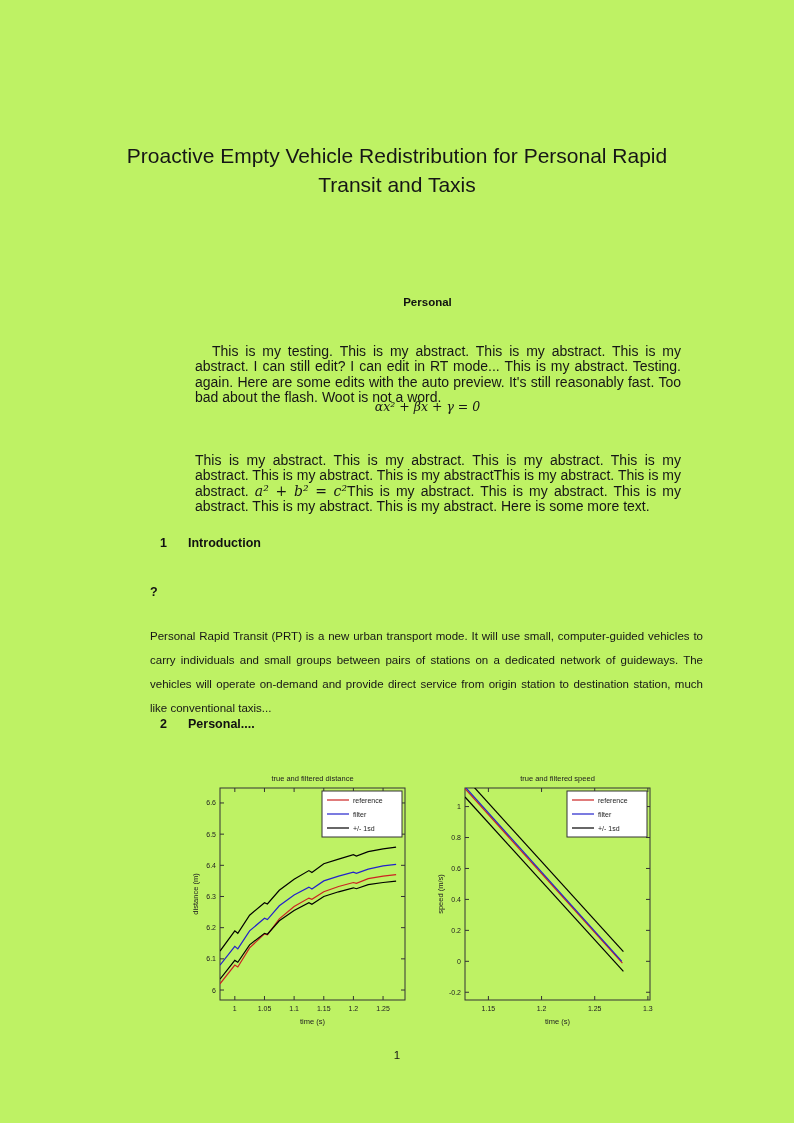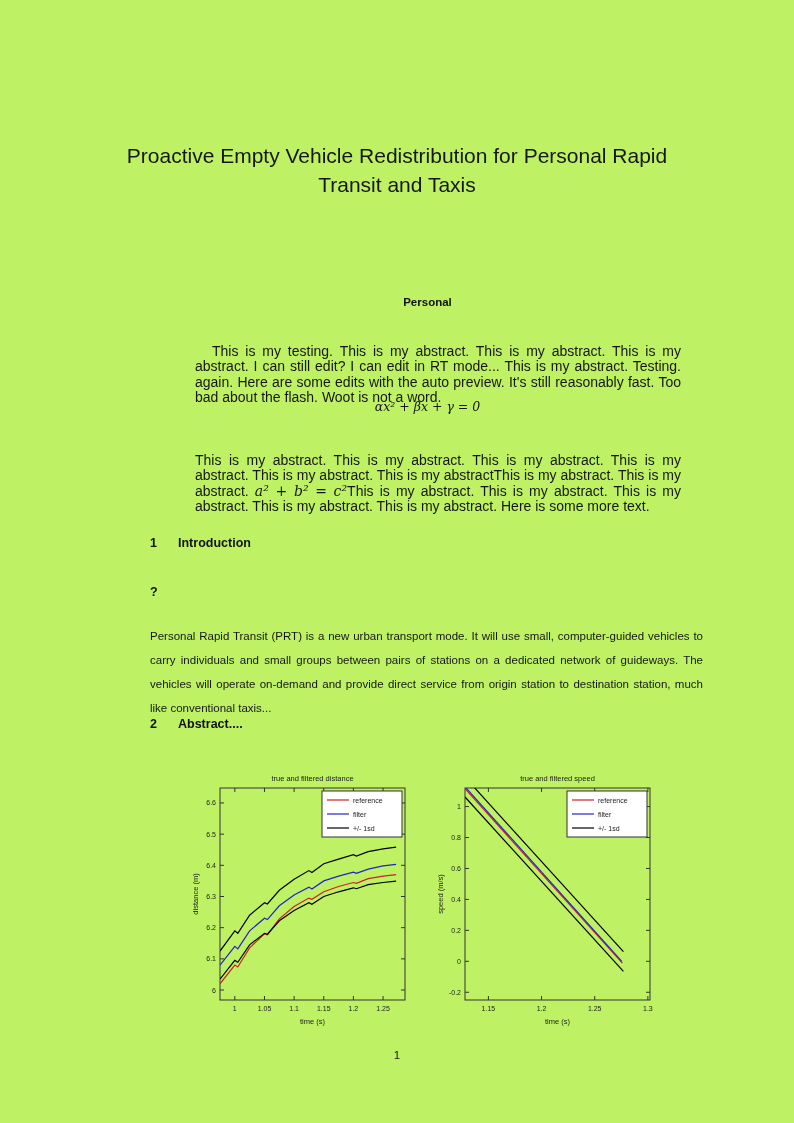--- a/index.html
+++ b/index.html
@@ -28,21 +28,21 @@
   }
   .abstract-para.p1{top:330px;text-indent:17px;}
   .abstract-para.p2{top:439px;}
   .equation{
     position:absolute;top:399px;left:150px;width:555px;
     text-align:center;
     font-family:"DejaVu Serif", serif;font-style:italic;font-size:12.5px;color:#161616;
   }
   .inline-math{font-family:"DejaVu Serif", serif;font-style:italic;}
   .sec-heading{
-    position:absolute;left:150px;font-weight:700;font-size:12.5px;color:#111;
+    position:absolute;left:160px;font-weight:700;font-size:12.5px;color:#111;
   }
   .sec-heading .sec-num{display:inline-block;min-width:28px;}
   .sec1{top:536px;}
   .question{position:absolute;top:585px;left:150px;font-weight:700;font-size:12.5px;}
   .intro-body{
     position:absolute;top:612px;left:150px;width:553px;
     font-size:11.5px;line-height:24px;text-align:justify;color:#161616;
   }
   .sec2{top:717px;}
   .figure{position:absolute;top:770px;width:234px;height:258px;}
@@ -71,21 +71,21 @@
 
   <div class="sec-heading sec1">
     <span class="sec-num">1</span><span>Introduction</span>
   </div>
 
   <div class="question">?</div>
 
   <p class="intro-body">Personal Rapid Transit (PRT) is a new urban transport mode. It will use small, computer-guided vehicles to carry individuals and small groups between pairs of stations on a dedicated network of guideways. The vehicles will operate on-demand and provide direct service from origin station to destination station, much like conventional taxis...</p>
 
   <div class="sec-heading sec2">
-    <span class="sec-num">2</span><span>Abstract....</span>
+    <span class="sec-num">2</span><span>Personal....</span>
   </div>
 
   <div class="figure left"><svg width="234" height="258" viewBox="0 0 234 258">
         <defs>
           <clipPath id="clip0">
             <rect x="31" y="18" width="185" height="212"></rect>
           </clipPath>
         </defs>
         <rect x="31" y="18" width="185" height="212" fill="none" stroke="#333" stroke-width="1"></rect>
         <text x="123.5" y="11" text-anchor="middle" font-size="7.5">true and filtered distance</text>

